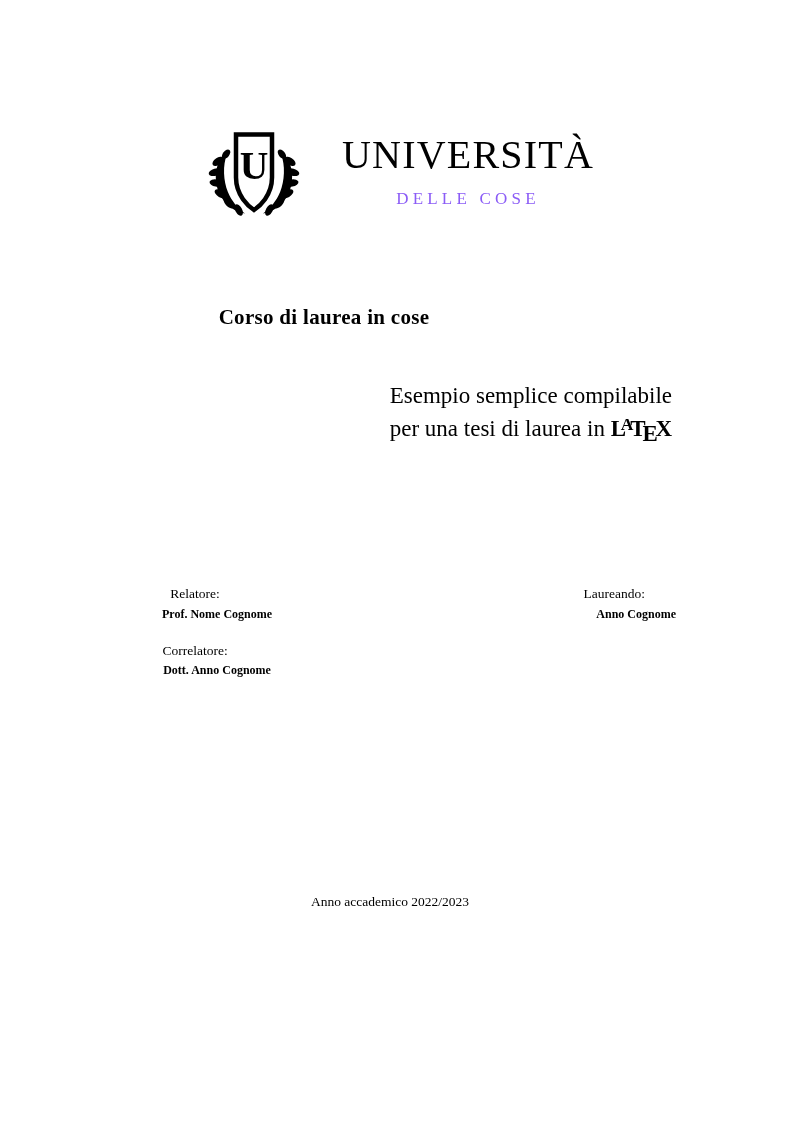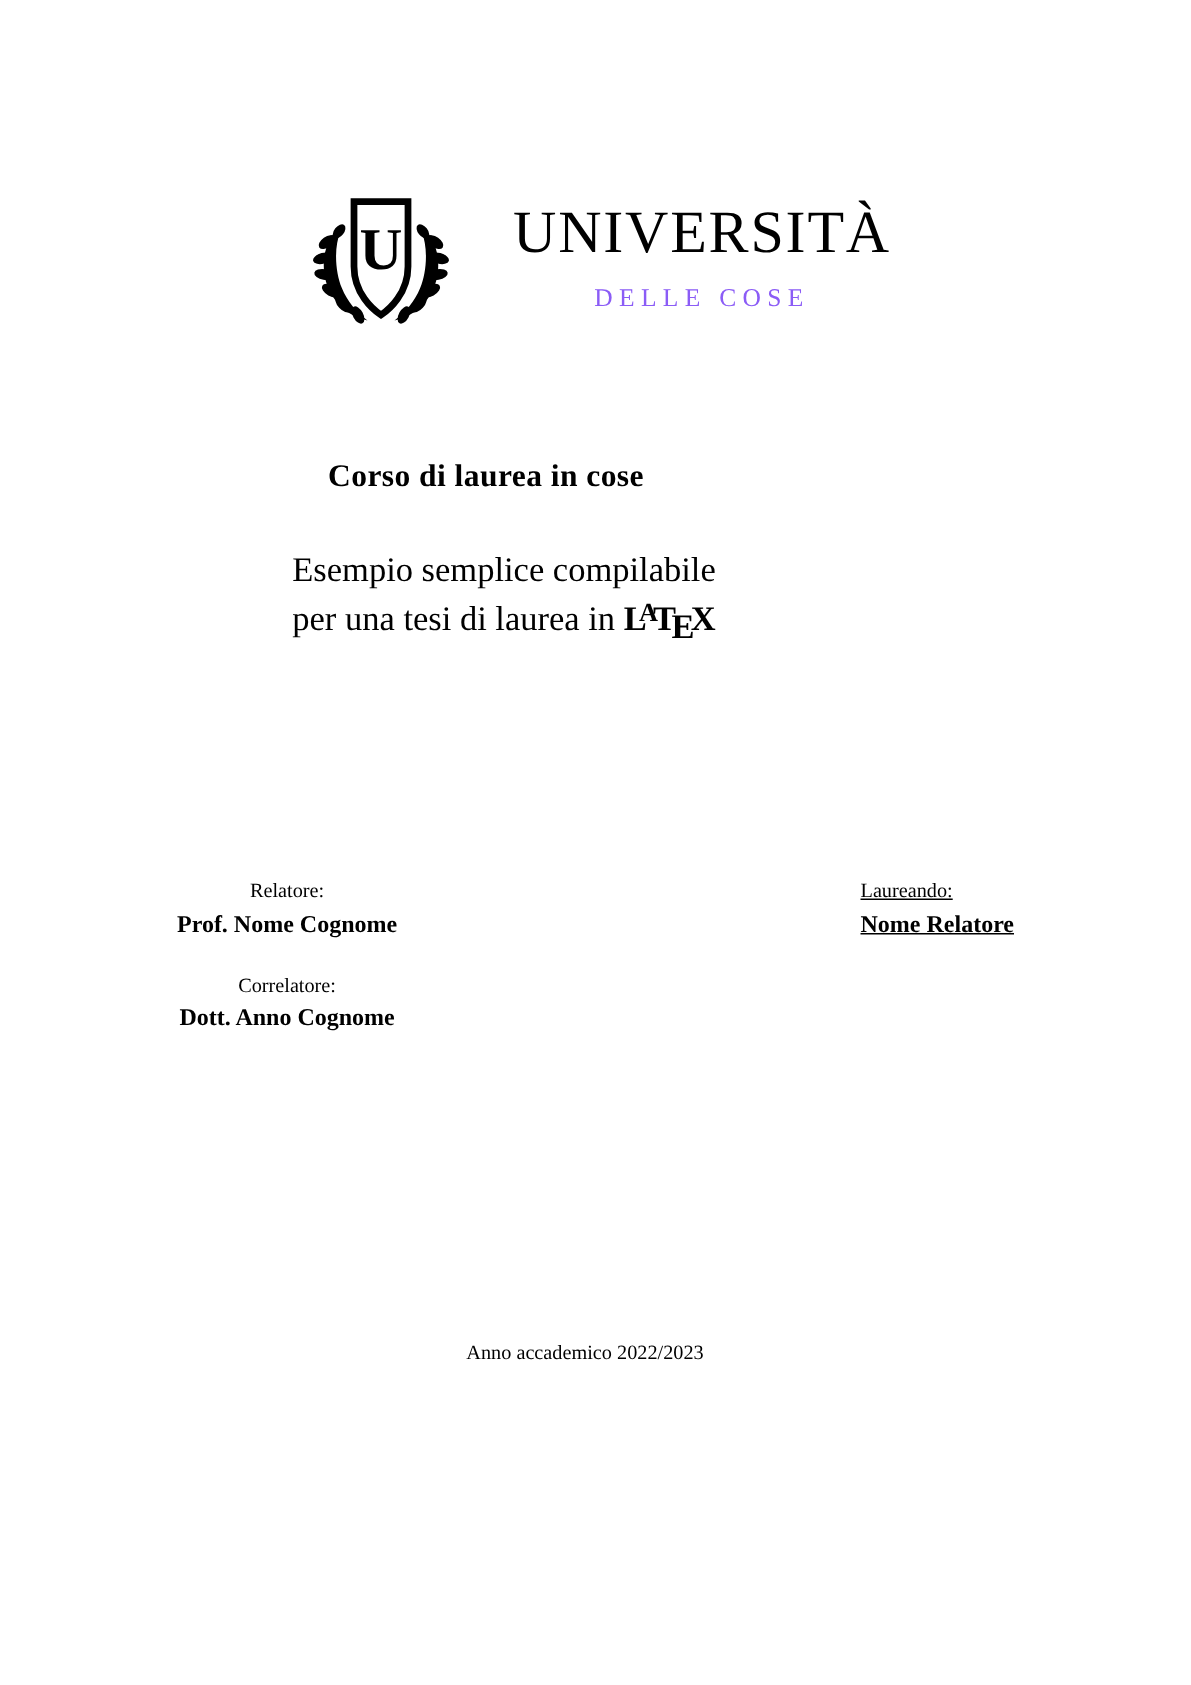--- a/index.html
+++ b/index.html
@@ -64,24 +64,24 @@
     top: 305px;
     left: 0;
     width: 648px;
     text-align: center;
     font-size: 21px;
     font-weight: bold;
     letter-spacing: 0.3px;
   }
   .title {
     position: absolute;
-    top: 364px;
+    top: 380px;
     left: 0;
     width: 672px;
-    text-align: center;
+    text-align: right;
     font-size: 23px;
     line-height: 1.42;
   }
   .title .latex {
     white-space: nowrap;
     font-weight: bold;
   }
   .latex .l-a {
     font-size: 0.76em;
     position: relative;
@@ -107,30 +107,31 @@
   .people {
     position: absolute;
     top: 584px;
     left: 118px;
     width: 558px;
     display: flex;
     justify-content: space-between;
     align-items: flex-start;
   }
   .col-left { text-align: center; }
-  .col-right { text-align: left; text-decoration: underline; }
+  .col-right { text-align: center; }
   .role {
     font-size: 13.5px;
     line-height: 1.45;
   }
   .person {
-    font-size: 16px;
+    font-size: 12px;
     font-weight: bold;
     line-height: 1.5;
     margin-top: 1px;
+    margin-left: 44px;
   }
   .second-advisor {
     margin-top: 18px;
     font-family: Liberation Serif, serif;
   }
 
   
   .year {
     position: absolute;
     top: 894px;
@@ -198,20 +199,20 @@
 
     <div class="col-left">
       <div class="role">Relatore:</div>
       <div class="person">Prof. Nome Cognome</div>
       <div class="role second-advisor">Correlatore:</div>
       <div class="person">Dott. Anno Cognome</div>
     </div>
 
     <div class="col-right">
       <div class="role">Laureando:</div>
-      <div class="person">Nome Relatore</div>
+      <div class="person">Anno Cognome</div>
     </div>
 
   </div>
 
   <div class="year">Anno accademico 2022/2023</div>
 
 </div>
 
 </body></html>

